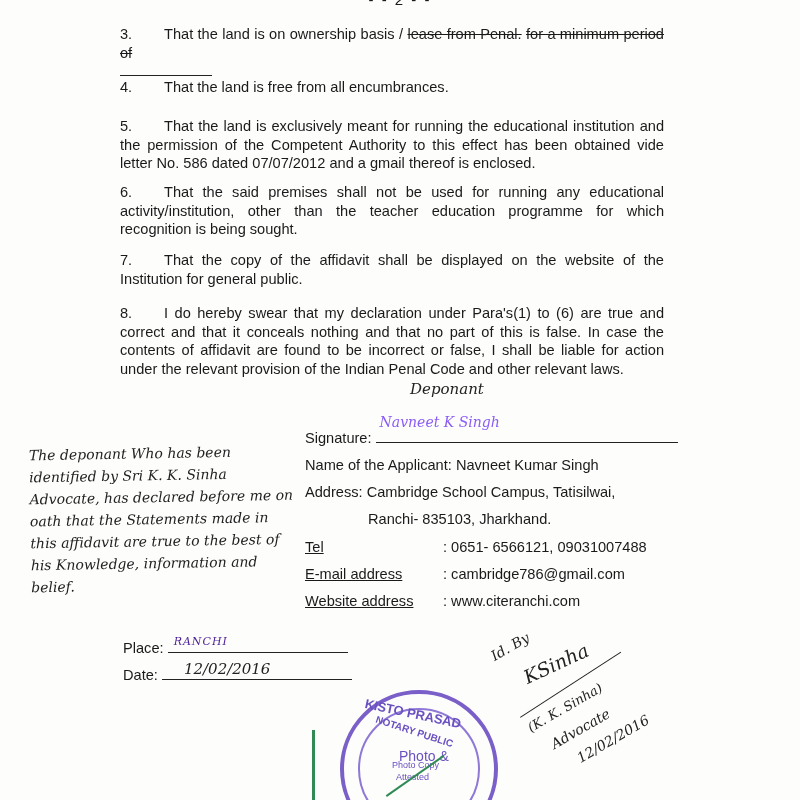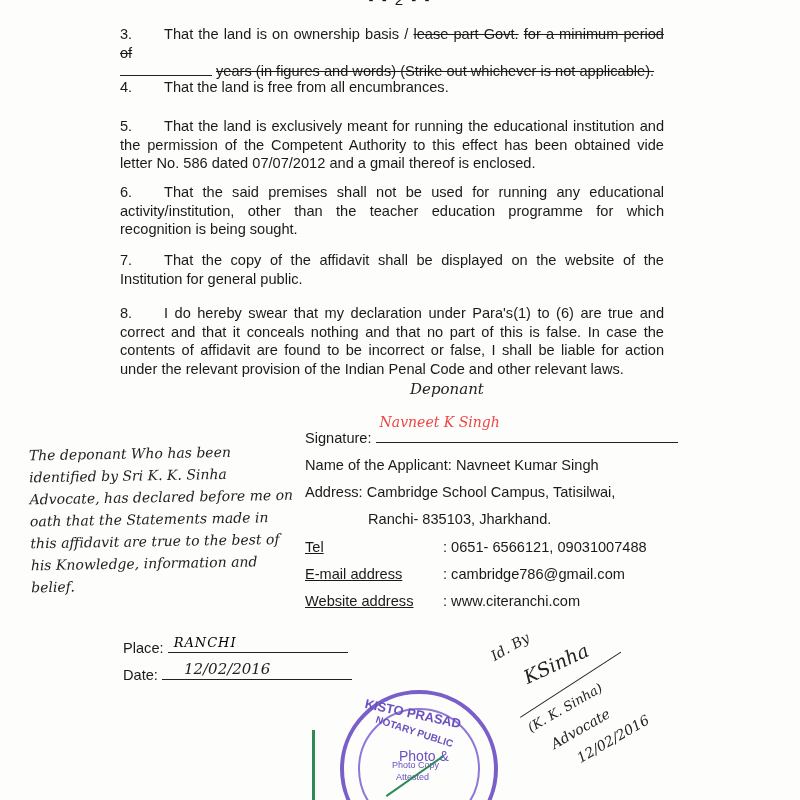--- a/index.html
+++ b/index.html
@@ -21,22 +21,22 @@
   .pd-line { display:inline-block; border-bottom:1px solid #222; position:relative; height:15px; vertical-align:baseline; }
   .stamp { left:340px; top:690px; width:150px; height:150px; border:4px solid #7a5fc9; border-radius:50%; color:#6a50c0; }
   .stamp .inner { position:absolute; left:14px; top:14px; right:14px; bottom:14px; border:2px solid #8f78d6; border-radius:50%; }
 </style>
 </head>
 <body>
 
 <div class="abs page-num">- - 2 - -</div>
 
 <div class="abs para" style="top:25px;">
-  <span class="num">3.</span><span>That the land is on ownership basis / </span><span class="strike">lease part Govt.</span> <span class="strike">for a minimum period of</span><br>
-  <span class="blank"></span> <span class="strike">years (in figures and words) (Strike out whichever is not applicable).</span>
+  <span class="num">3.</span><span>That the land is on ownership basis / </span><span class="strike">lease from Penal.</span> <span class="strike">for a minimum period of</span><br>
+  <span class="blank"></span> 
 </div>
 
 <div class="abs para" style="top:78px;">
   <span class="num">4.</span><span>That the land is free from all encumbrances.</span>
 </div>
 
 <div class="abs para" style="top:117px;">
   <span class="num">5.</span><span>That the land is exclusively meant for running the educational institution and the permission of the Competent Authority to this effect has been obtained vide letter No.</span>
   <b>586</b>
   <span>dated</span>
@@ -56,21 +56,21 @@
   <span class="num">8.</span><span>I do hereby swear that my declaration under Para's(1) to (6) are true and correct and that it conceals nothing and that no part of this is false. In case the contents of affidavit are found to be incorrect or false, I shall be liable for action under the relevant provision of the Indian Penal Code and other relevant laws.</span>
 </div>
 
 <div class="abs hand" style="left:410px; top:380px; font-size:15px;">Deponant</div>
 
 <div class="abs note hand">The deponant Who has been identified by Sri K. K. Sinha Advocate, has declared before me on oath that the Statements made in this affidavit are true to the best of his Knowledge, information and belief.</div>
 
 <div class="abs sigblock" style="top:428px;">
   <span>Signature:</span>
   <span class="sigline">
-    <span class="abs hand" style="left:4px; top:-14px; font-size:14px; color:#ef4444;">Navneet K Singh</span>
+    <span class="abs hand" style="left:4px; top:-14px; font-size:14px; color:#8b5cf6;">Navneet K Singh</span>
   </span>
 </div>
 
 <div class="row" style="top:457px;">
   <span>Name of the Applicant:</span>
   <b>Navneet Kumar Singh</b>
 </div>
 <div class="row" style="top:484px;">
   <span>Address:</span>
   <b>Cambridge School Campus, Tatisilwai,</b>
@@ -84,21 +84,21 @@
 <div class="row" style="top:566px;">
   <span class="lbl">E-mail address</span><b>: cambridge786@gmail.com</b>
 </div>
 <div class="row" style="top:593px;">
   <span class="lbl">Website address</span><b>: www.citeranchi.com</b>
 </div>
 
 <div class="abs" style="left:123px; top:637px; font-size:14.6px;">
   <span>Place:</span>
   <span class="pd-line" style="width:180px;">
-    <span class="abs hand" style="left:6px; top:-2px; font-size:13px; color:#000000; letter-spacing:1px;">RANCHI</span>
+    <span class="abs hand" style="left:6px; top:-2px; font-size:11px; color:#4c1d95; letter-spacing:1px;">RANCHI</span>
   </span>
 </div>
 <div class="abs" style="left:123px; top:664px; font-size:14.6px;">
   <span>Date:</span>
   <span class="pd-line" style="width:190px;">
     <span class="abs hand" style="left:22px; top:-4px; font-size:15px;">12/02/2016</span>
   </span>
 </div>
 
 <div class="abs hand" style="left:488px; top:650px; font-size:14px; transform:rotate(-30deg); transform-origin:left top;">Id. By</div>

